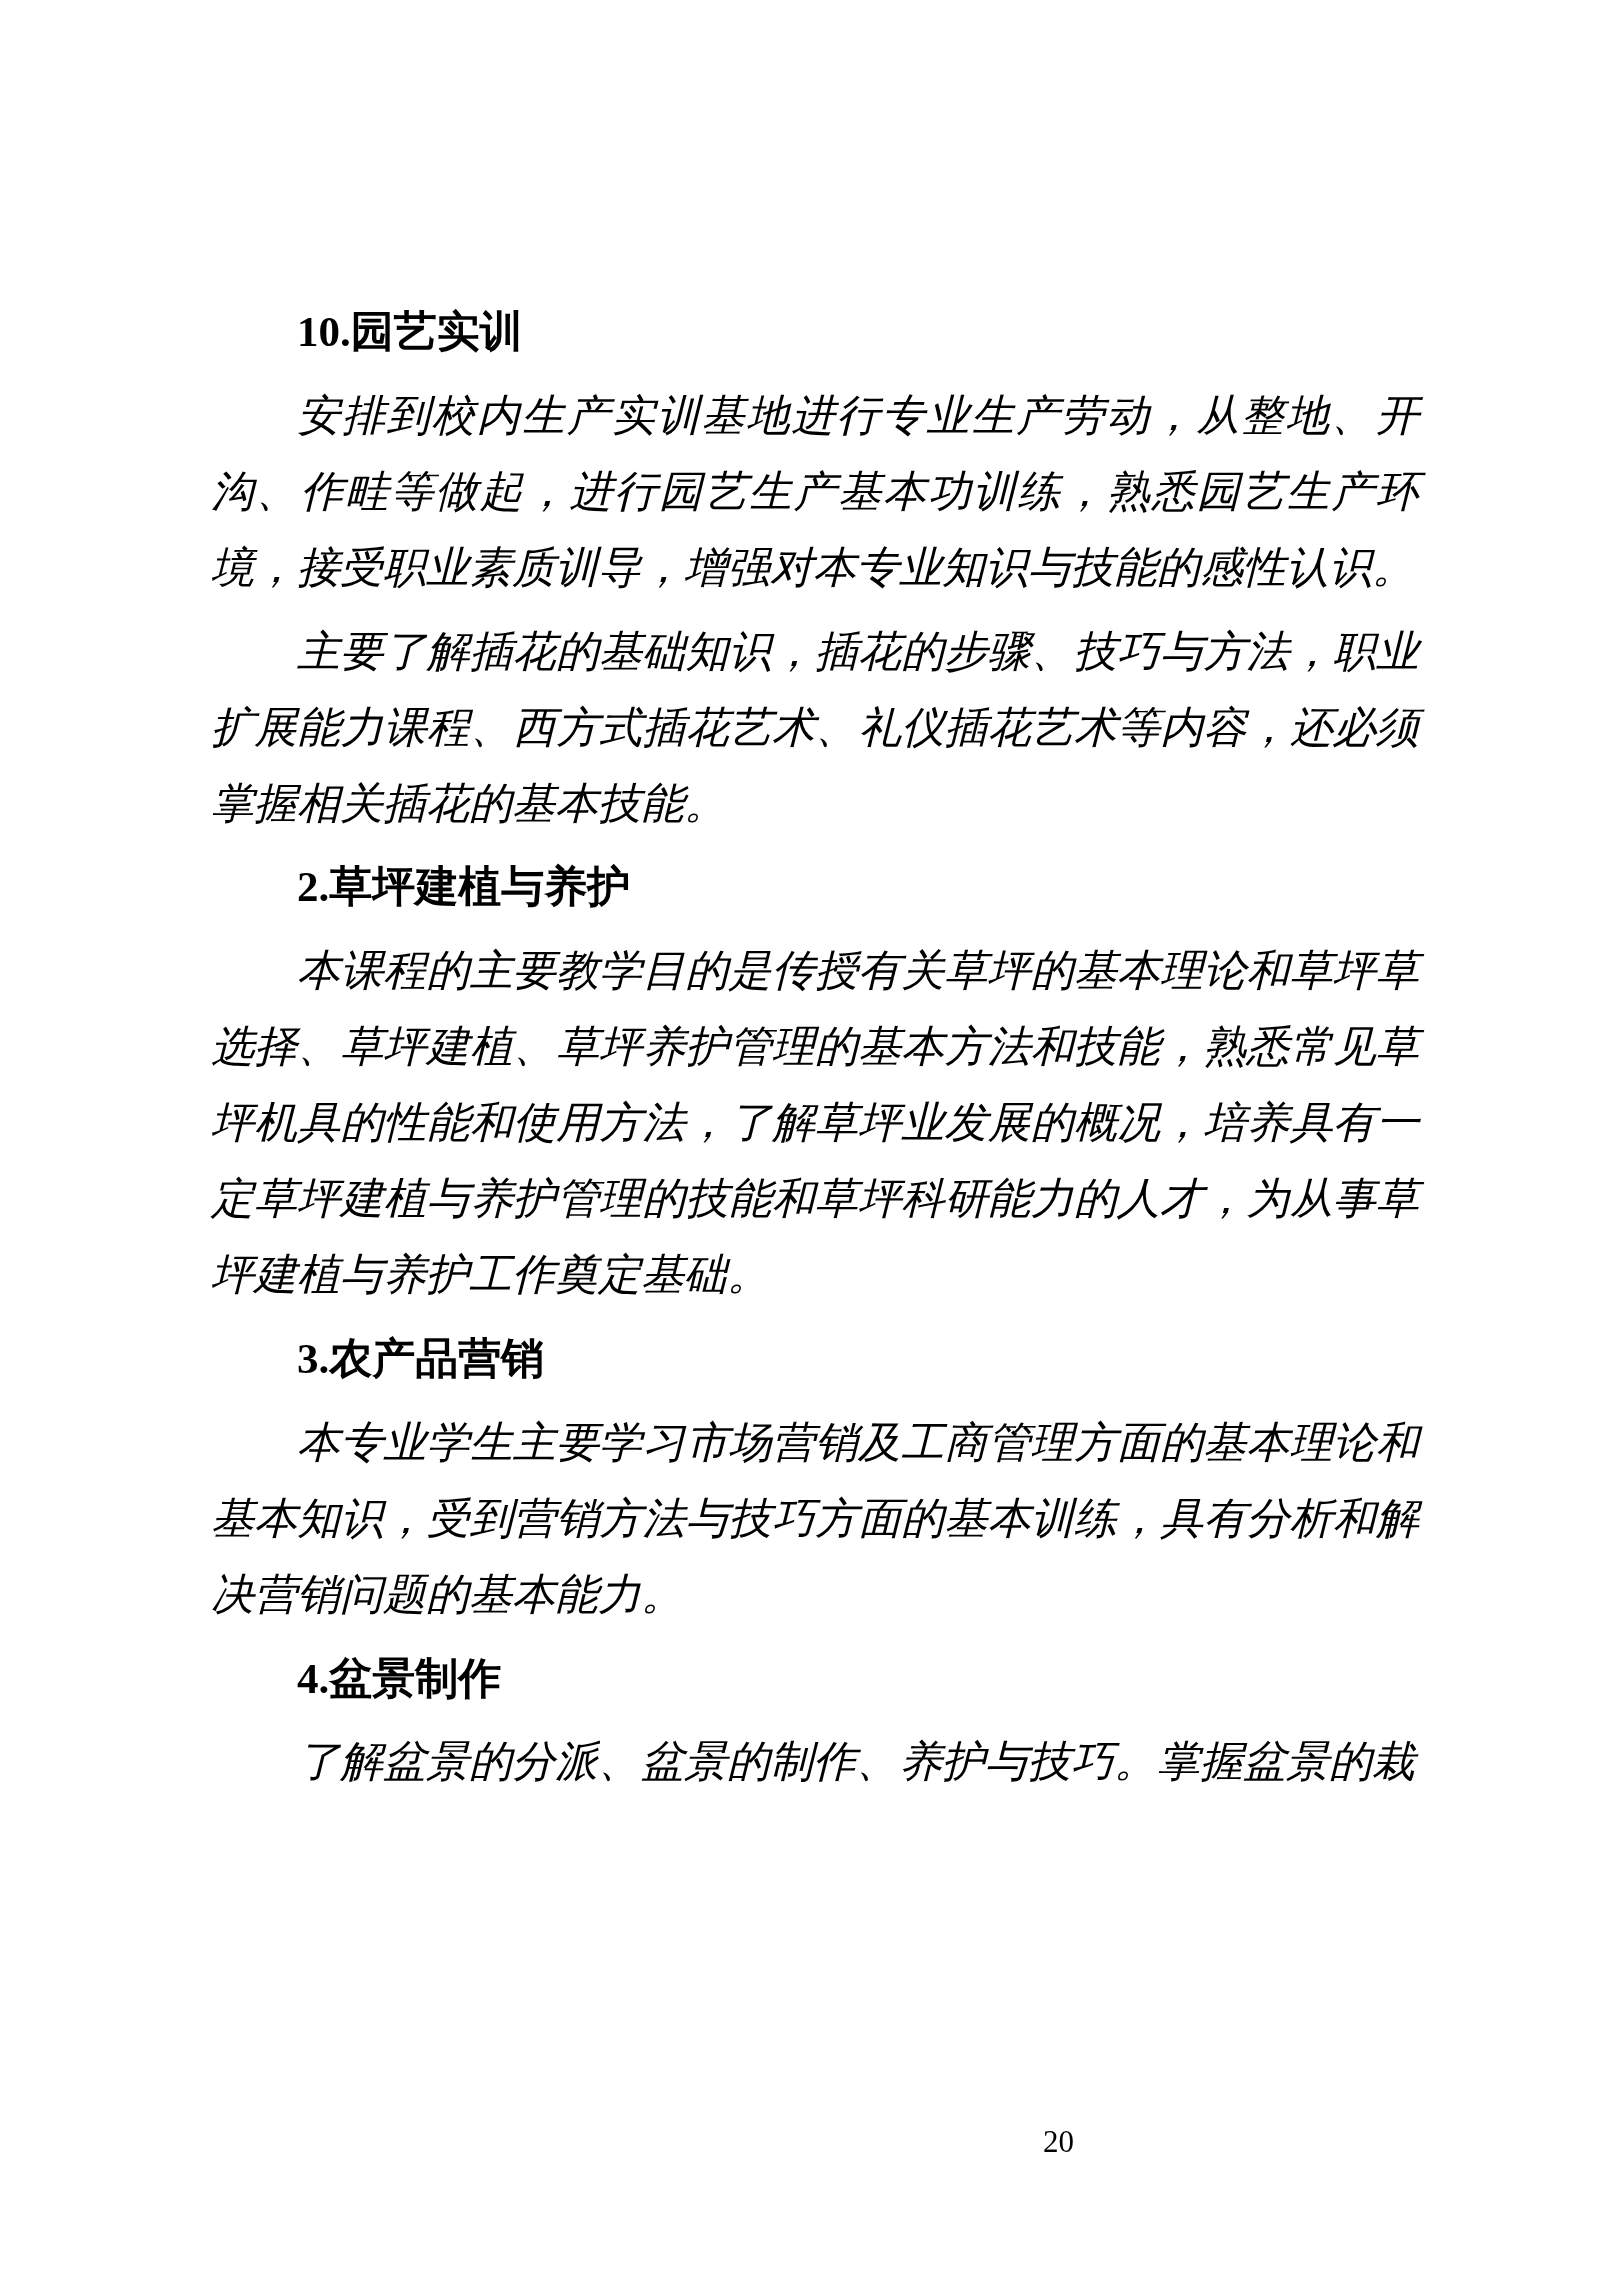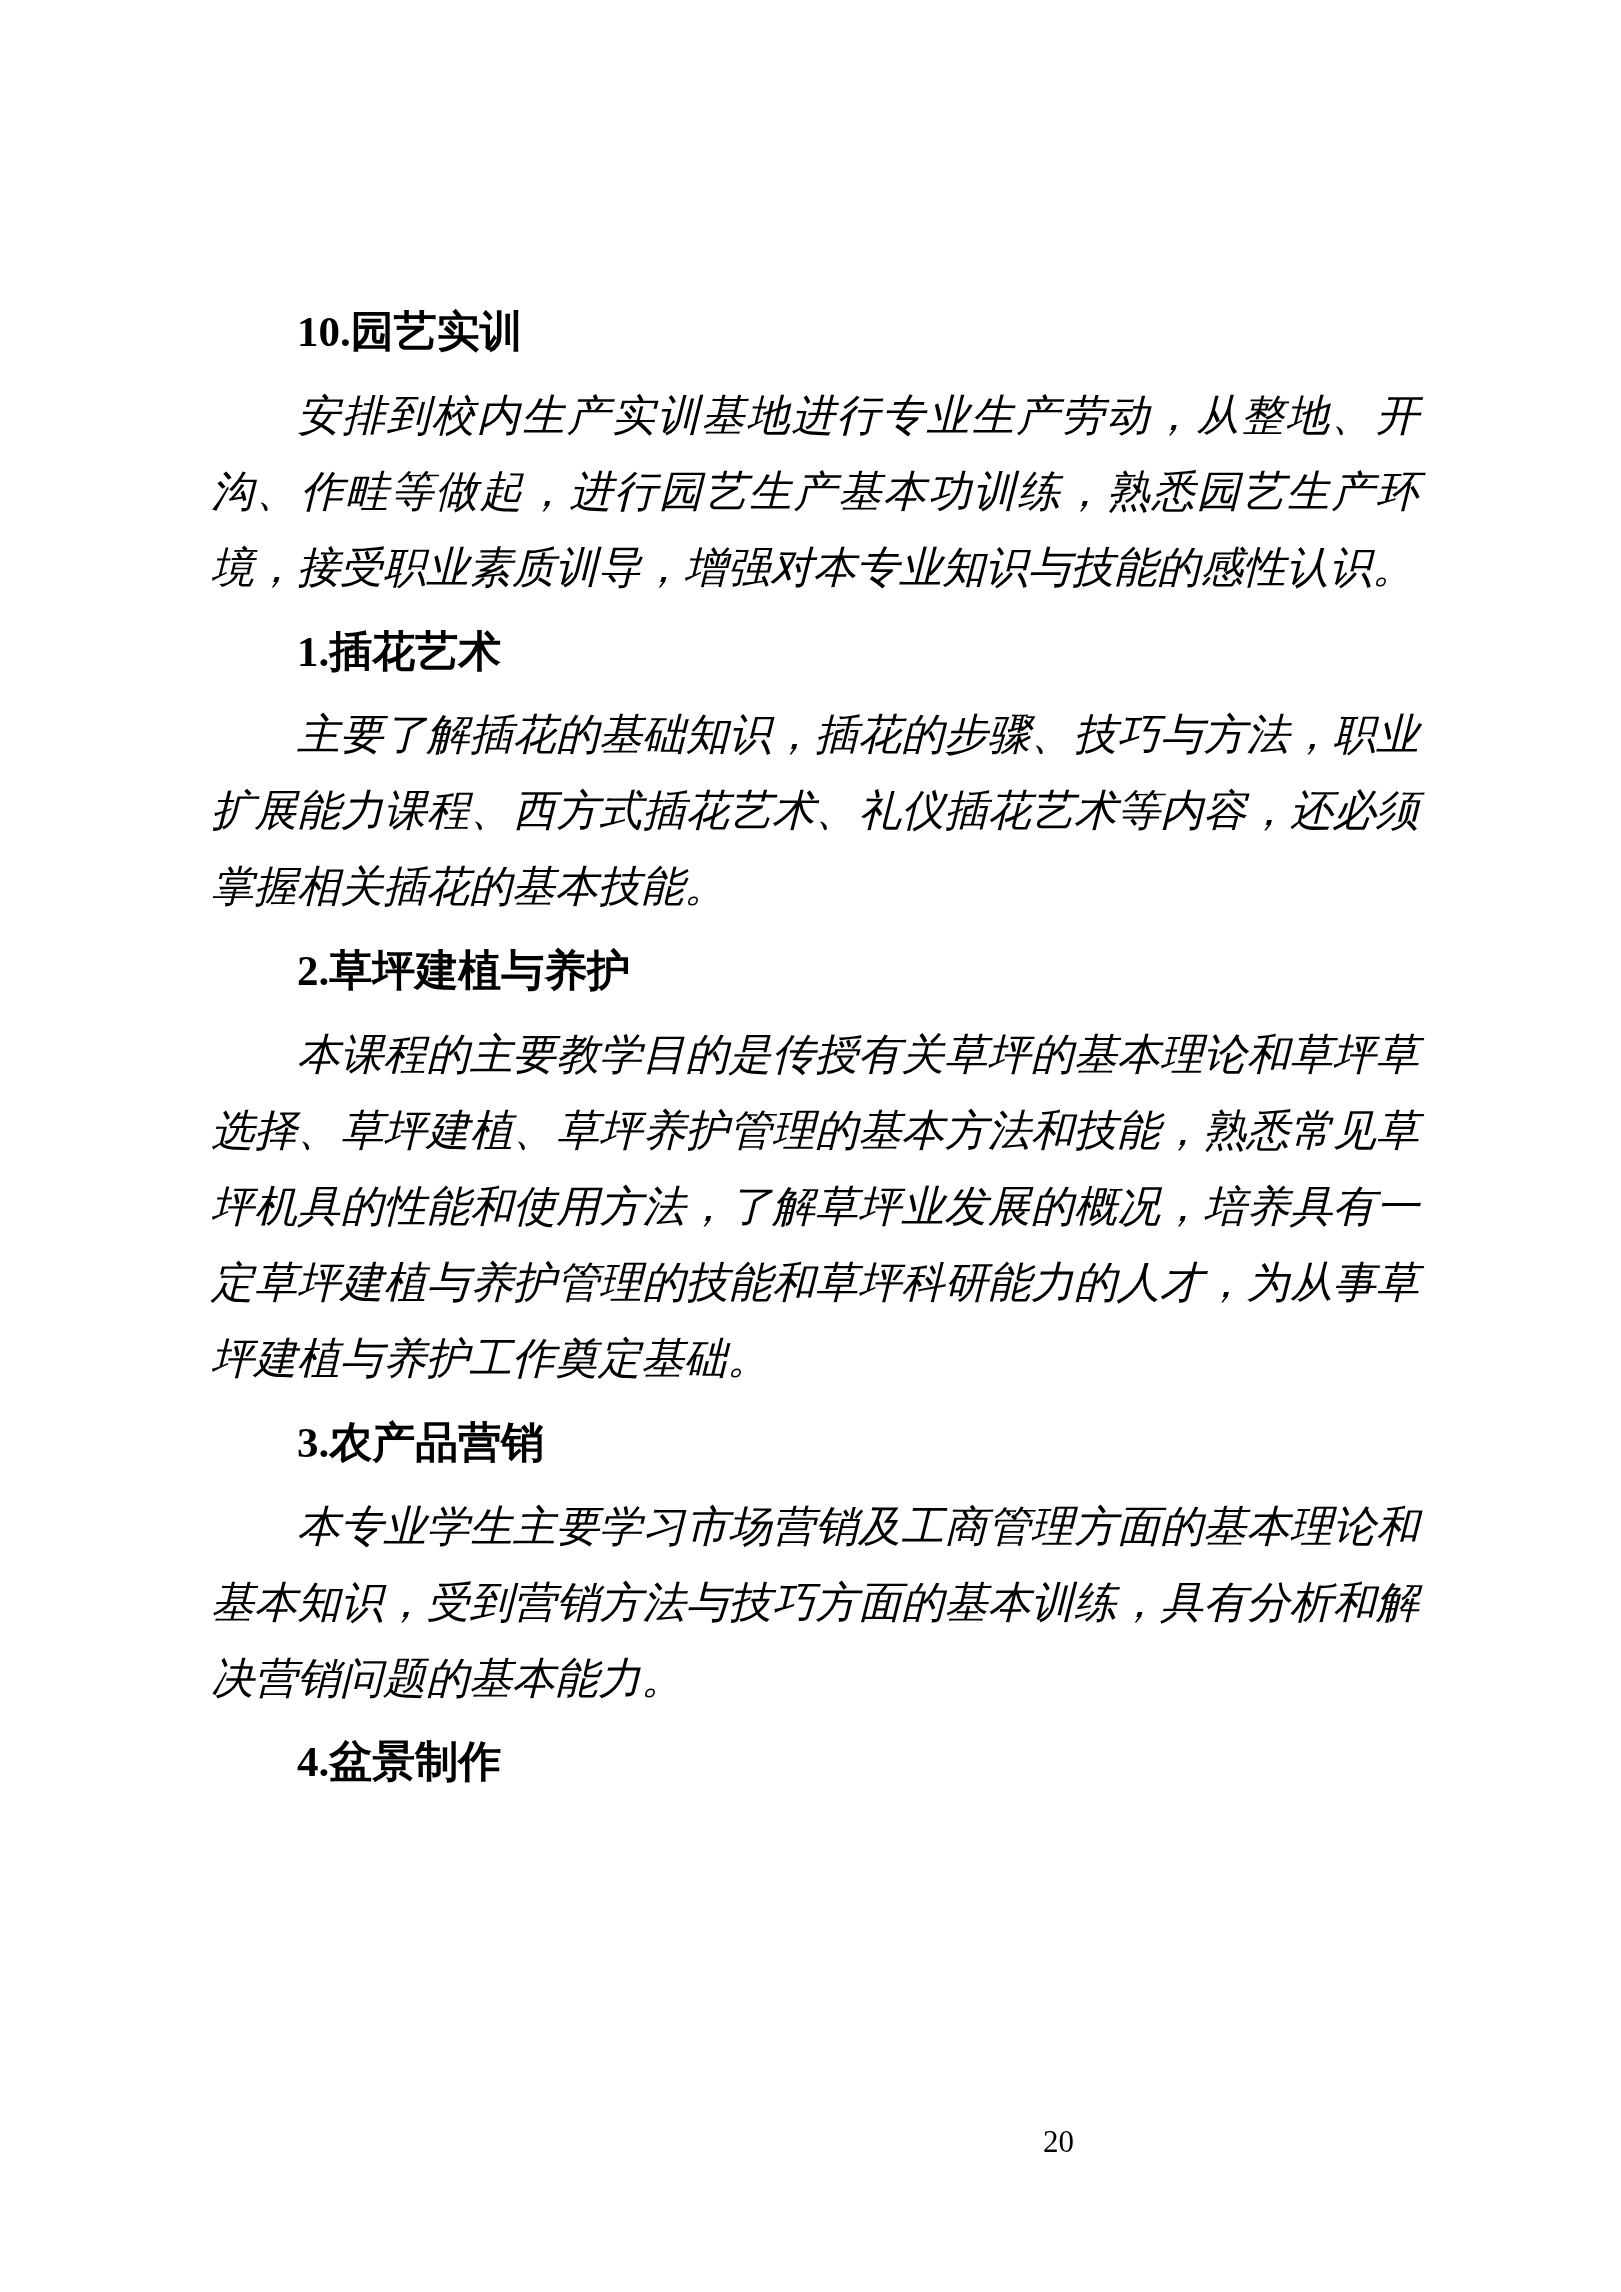--- a/index.html
+++ b/index.html
@@ -62,23 +62,23 @@
     margin-left: 16px;
   }
 </style>
 </head>
 <body>
 
 <div class="page">
   <div class="content">
     <p class="h-num">10.园艺实训</p>
     <p class="body-para">安排到校内生产实训基地进行专业生产劳动，从整地、开沟、作畦等做起，进行园艺生产基本功训练，熟悉园艺生产环境，接受职业素质训导，增强对本专业知识与技能的感性认识。</p>
-    <p class="h-num">1.插花艺术</p>
     <p class="body-para">主要了解插花的基础知识，插花的步骤、技巧与方法，职业扩展能力课程、西方式插花艺术、礼仪插花艺术等内容，还必须掌握相关插花的基本技能。</p>
     <p class="h-num">2.草坪建植与养护</p>
     <p class="body-para">本课程的主要教学目的是传授有关草坪的基本理论和草坪草选择、草坪建植、草坪养护管理的基本方法和技能，熟悉常见草坪机具的性能和使用方法，了解草坪业发展的概况，培养具有一定草坪建植与养护管理的技能和草坪科研能力的人才，为从事草坪建植与养护工作奠定基础。</p>
     <p class="h-num">3.农产品营销</p>
     <p class="body-para">本专业学生主要学习市场营销及工商管理方面的基本理论和基本知识，受到营销方法与技巧方面的基本训练，具有分析和解决营销问题的基本能力。</p>
     <p class="h-num">4.盆景制作</p>
+    <p class="body-para">了解盆景的分派、盆景的制作、养护与技巧。掌握盆景的栽</p>
   </div>
   <div class="page-number">20</div>
 </div>
 
 
 </body></html>

